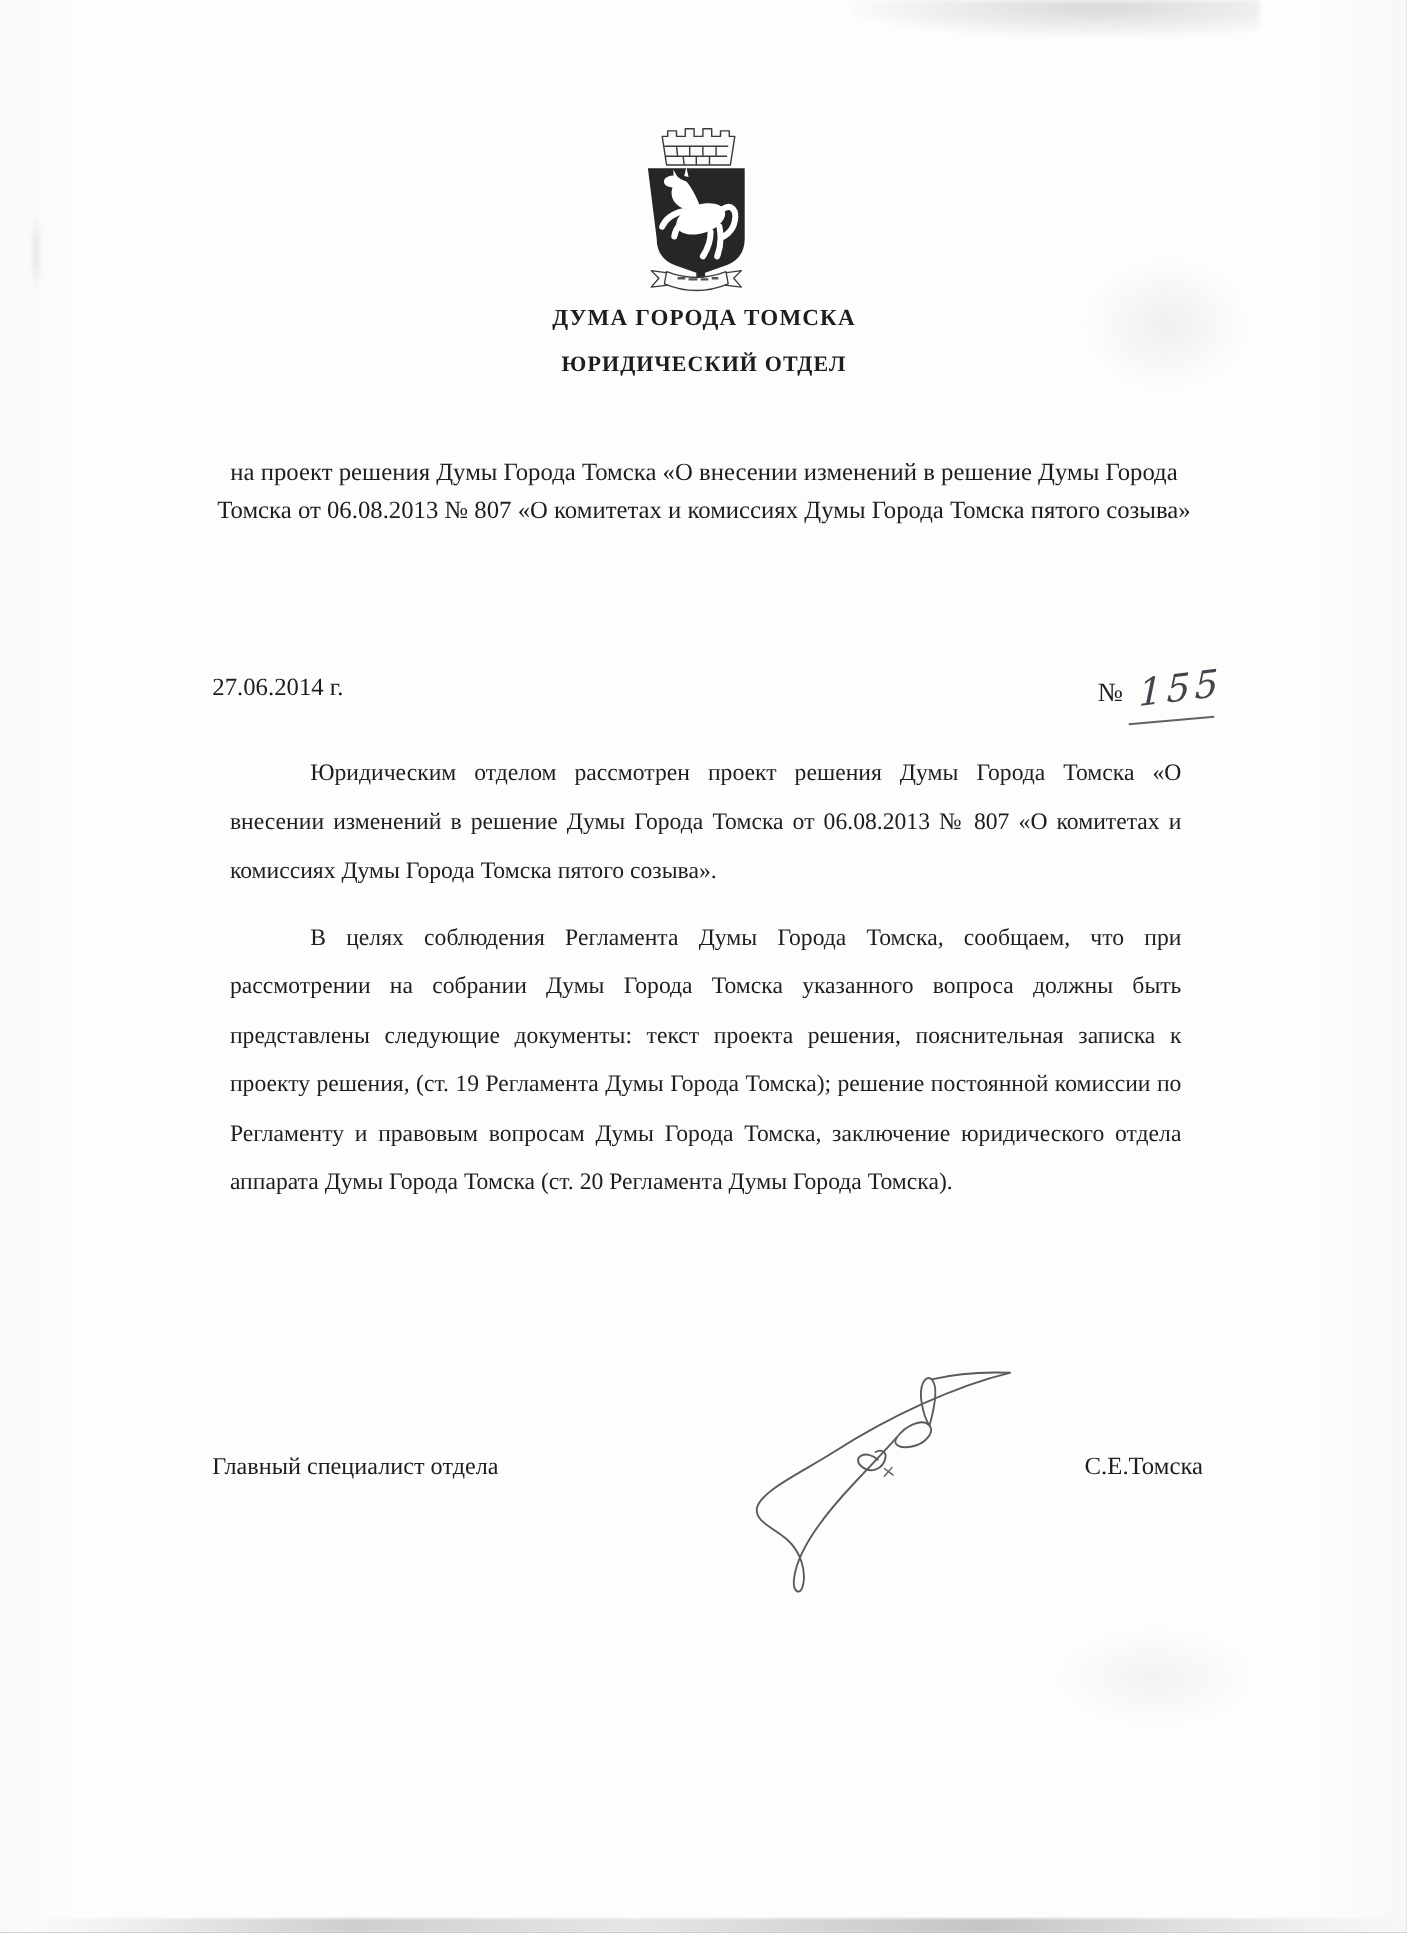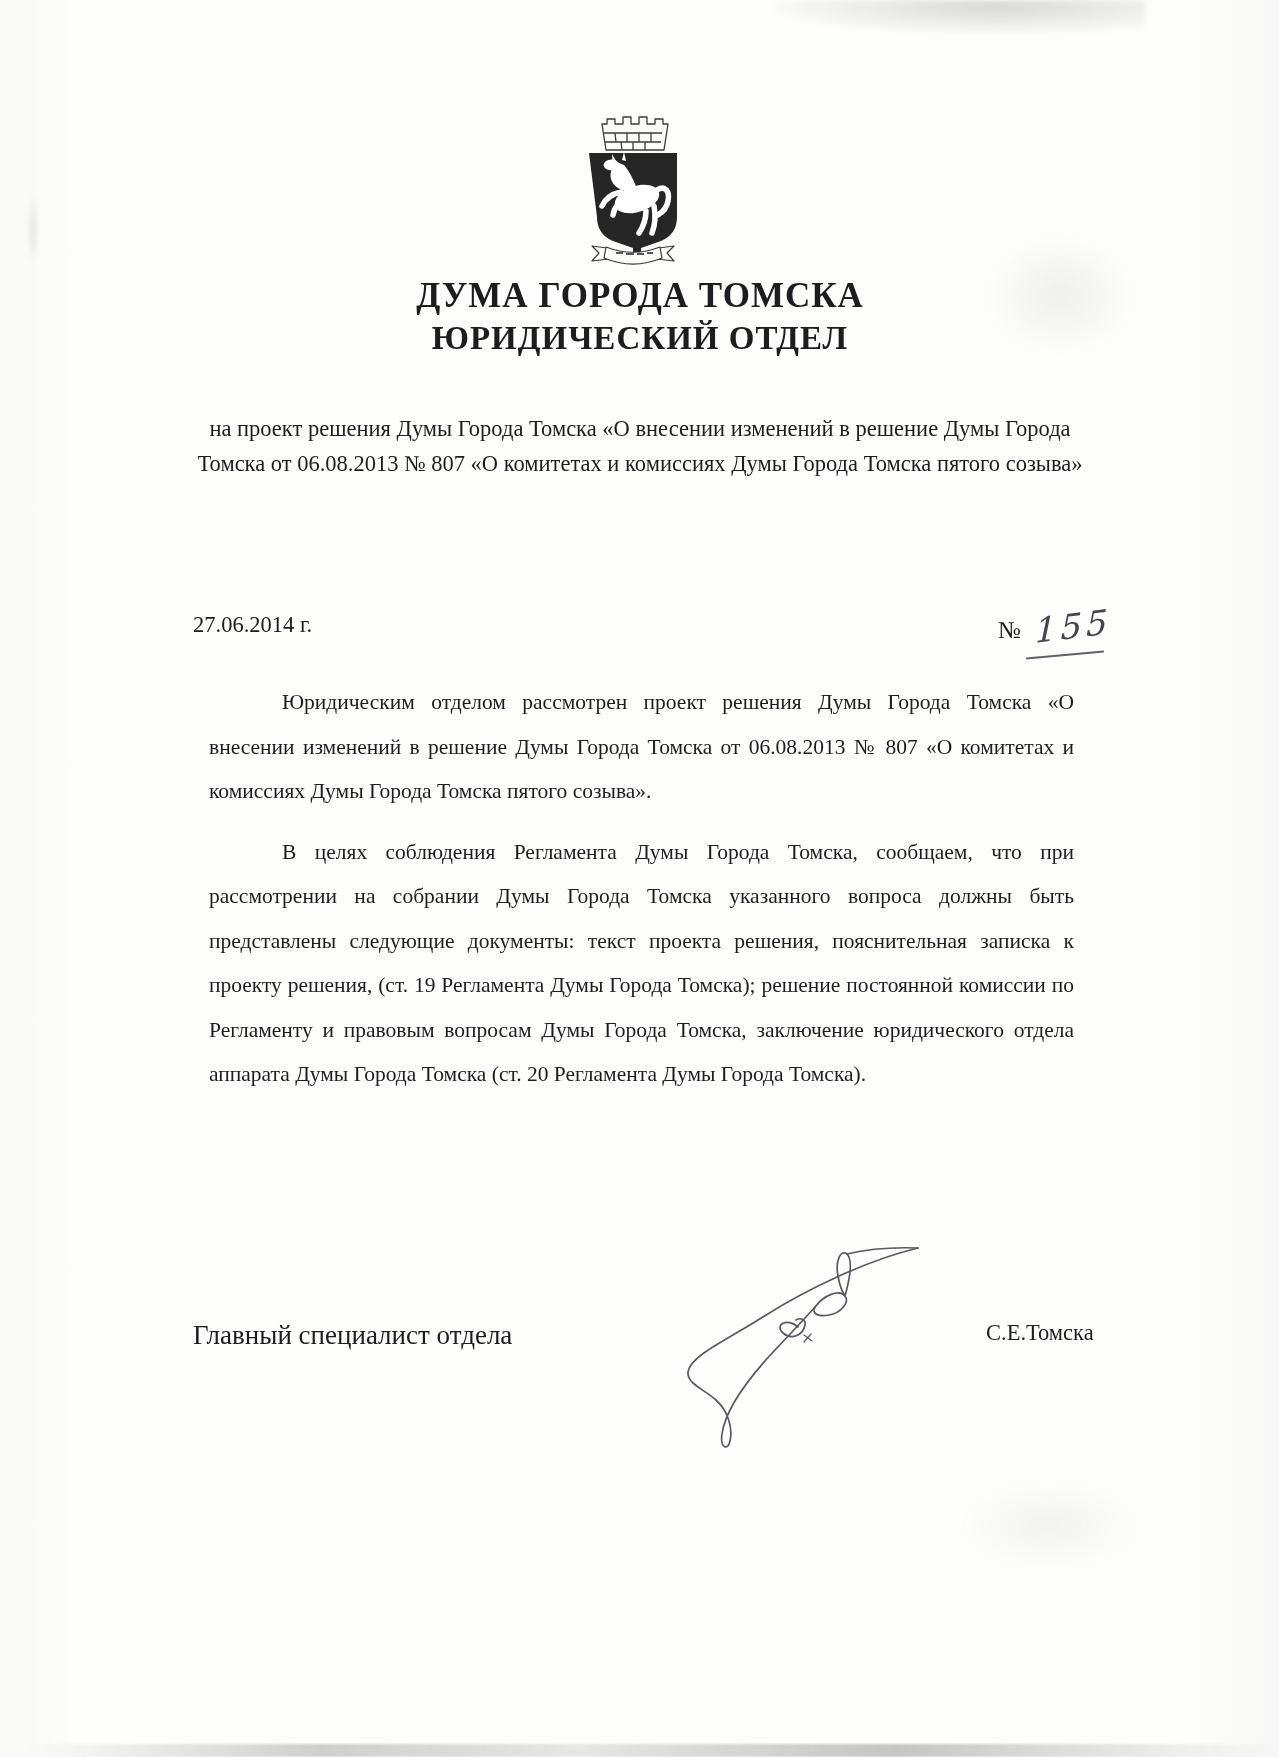--- a/index.html
+++ b/index.html
@@ -22,40 +22,40 @@
     background:radial-gradient(ellipse at center, rgba(120,120,118,0.10), transparent 70%);filter:blur(3px);}
   .smudge-r2{left:960px;top:1480px;width:180px;height:90px;
     background:radial-gradient(ellipse at center, rgba(120,120,118,0.08), transparent 70%);filter:blur(3px);}
   .smudge-bottom{left:0;top:1744px;width:1279px;height:13px;
     background:linear-gradient(90deg, transparent 2%, rgba(70,70,68,0.25) 25%, rgba(70,70,68,0.12) 45%, rgba(70,70,68,0.3) 70%, rgba(70,70,68,0.1) 90%, transparent);
     filter:blur(1px);}
   .smudge-l{left:28px;top:190px;width:10px;height:80px;
     background:radial-gradient(ellipse at center, rgba(120,120,118,0.18), transparent 70%);filter:blur(2px);}
 
   .center-col{left:160px;width:960px;text-align:center;}
-  .org-name{top:276px;font-size:35px;font-weight:bold;letter-spacing:1px;}
-  .department{top:320px;font-size:33px;font-weight:bold;letter-spacing:1px;}
+  .org-name{top:276px;font-size:21px;font-weight:bold;letter-spacing:1px;}
+  .department{top:320px;font-size:20px;font-weight:bold;letter-spacing:1px;}
   .doc-title{top:374px;font-size:23px;}
   .subject{top:411px;left:187px;width:906px;font-size:22.5px;line-height:35px;text-align:center;}
 
   .date{left:193px;top:612px;font-size:22.5px;}
   .number-wrap{left:998px;top:606px;font-size:24px;white-space:nowrap;}
   .number-label{display:inline-block;vertical-align:baseline;}
   .number-hand{
     display:inline-block;margin-left:14px;
     font-family:"DejaVu Serif",serif;font-style:italic;
     font-size:34px;color:#44444c;letter-spacing:4px;
     transform:rotate(-7deg) skewX(-8deg);
   }
   .number-underline{left:1026px;top:654px;width:78px;height:2px;background:#45454d;transform:rotate(-5deg);opacity:.85;}
 
   .body-text{left:193px;top:664px;width:897px;font-size:21.5px;line-height:44.5px;text-align:justify;}
   .body-text p{margin:16px;text-indent:73px;}
 
-  .sig-role{left:193px;top:1320px;font-size:27px;}
+  .sig-role{left:193px;top:1320px;font-size:22px;}
   .sig-name{left:986px;top:1320px;font-size:22.5px;}
 
   .emblem-svg{left:549px;top:106px;}
   .signature-svg{left:598px;top:1232px;}
 
   .txt{white-space:pre-wrap;}
 </style>
 </head>
 <body>
 

